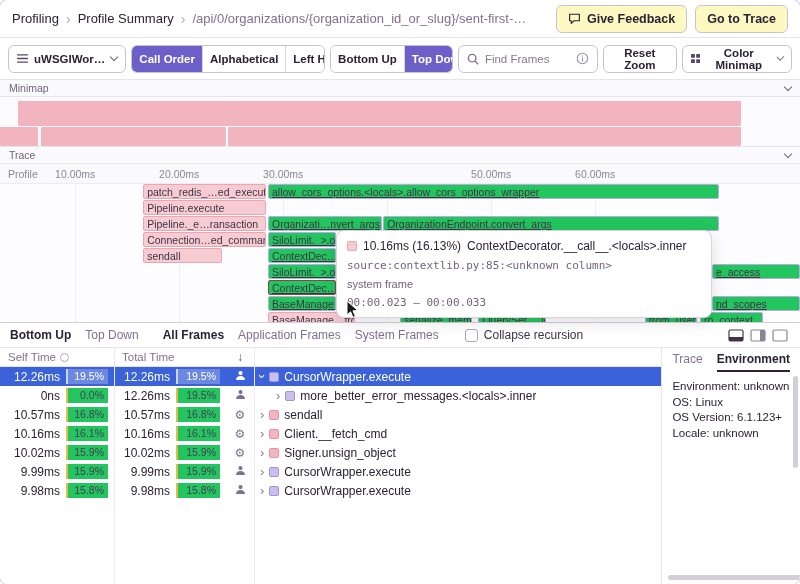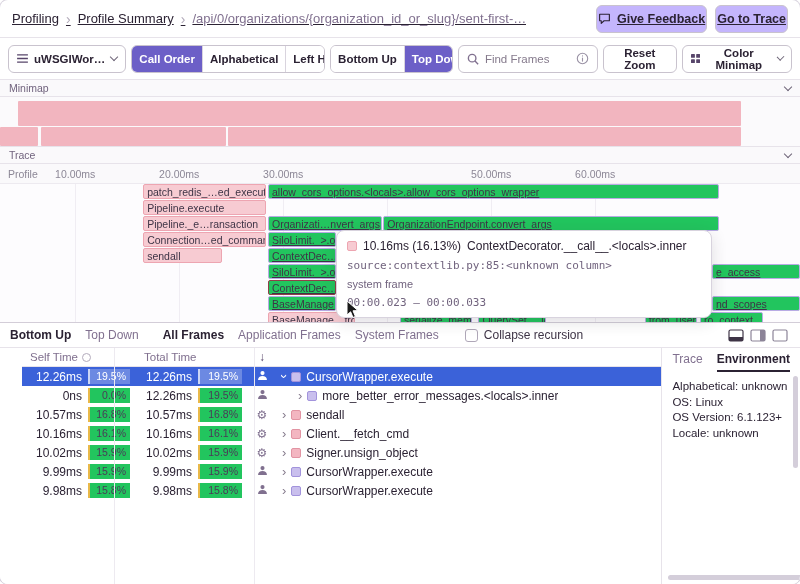--- a/index.html
+++ b/index.html
@@ -3,27 +3,27 @@
 <meta charset="utf-8">
 <style>
   * { box-sizing: border-box; margin: 0; padding: 0; }
   body { background:#fff; font-family:"Liberation Sans", sans-serif; }
   .app { position:relative; width:800px; height:584px; background:#fff; color:#2B2233;
          overflow:hidden; border-radius:8px; box-shadow:0 0 0 1px #D8D3DE; }
   .mono { font-family:"DejaVu Sans Mono", monospace; }
 
   
   .crumbbar { height:38px; display:flex; align-items:center; gap:7px; padding:0 12px;
-              border-bottom:1px solid #E7E3EA;text-decoration:underline; }
+              border-bottom:1px solid #E7E3EA; }
   .crumb { font-size:13px; color:#2B2233; cursor:pointer; white-space:nowrap; }
   .crumb.muted { color:#80708F; max-width:400px; overflow:hidden; text-overflow:ellipsis; }
   .crumb-sep { color:#B0A8B8; font-size:14px; }
   .crumb-actions { margin-left:auto; display:flex; gap:8px; }
-  .btn { display:inline-flex; align-items:center; gap:6px; height:28px; padding:0 1px;
-         background:#c4b5fd; border:1px solid #C9C3CE; border-radius:6px; font-size:12.5px;
+  .btn { display:inline-flex; align-items:center; gap:6px; height:28px; padding:0 11px;
+         background:#fef9c3; border:1px solid #C9C3CE; border-radius:6px; font-size:12.5px;
          font-weight:700; color:#2B2233; cursor:pointer; font-family:inherit; white-space:nowrap; }
 
   
   .toolbar { height:42px; display:flex; align-items:center; gap:5px; padding:0 8px;
              border-bottom:1px solid #E7E3EA; overflow:hidden; }
   .dd-btn { display:inline-flex; align-items:center; gap:6px; height:28px; padding:0 8px;
             border:1px solid #C9C3CE; border-radius:6px; background:#fff; font-size:11.5px;
             font-weight:700; color:#2B2233; cursor:pointer; }
   .seg { display:inline-flex; height:28px; border:1px solid #C9C3CE; border-radius:6px; overflow:hidden; }
   .seg-btn { border:none; background:#fff; padding:0 7px; font-size:11.5px; font-weight:700;
@@ -81,21 +81,21 @@
                 border-bottom:1px solid #E7E3EA; font-size:12px; flex:0 0 auto; }
   .bp-tab { color:#80708F; cursor:pointer; white-space:nowrap; }
   .bp-tab.active { color:#2B2233; font-weight:700; }
   .bp-tab:nth-child(3) { margin-left:10px; }
   .collapse { display:flex; align-items:center; gap:6px; margin-left:12px; font-size:12px;
               color:#3E3446; cursor:pointer; }
   .cb { width:13px; height:13px; border:1px solid #AFA7B8; border-radius:3px; background:#fff; }
   .layout-icons { margin-left:auto; display:flex; gap:6px; align-items:center; padding-right:2px; }
 
   .bp-content { flex:1; display:flex; min-height:0; }
-  .table-pane { width:700px; border-right:1px solid #E7E3EA; position:relative;padding-left:22px; }
+  .table-pane { width:700px; border-right:1px solid #E7E3EA; position:relative; }
   .colline { position:absolute; top:0; bottom:0; width:1px; background:#EDEAF0;
              pointer-events:none; z-index:5; }
   .t-grid { display:grid; grid-template-columns:66px 48px 62px 50px 28px 1fr; align-items:center; }
   .t-header { height:19px; font-size:11.5px; color:#80708F; border-bottom:1px solid #E7E3EA; }
   .th-self { grid-column:1/3; padding-left:8px; display:flex; align-items:center; gap:4px; }
   .th-total { grid-column:3/5; padding-left:8px; }
   .th-arrow { grid-column:5/6; text-align:center; color:#57456A; font-size:12px; }
   .th-frame { grid-column:6/7; padding-left:6px; }
   .sort-dot { width:9px; height:9px; border:1px solid #B3ABBC; border-radius:50%; }
   .t-row { height:19px; font-size:12px; color:#2B2233; cursor:pointer; }
@@ -441,21 +441,21 @@
               </div>
             </div>
           </div>
       </div>
       <div class="dp">
         <div class="dp-tabs" id="dp-tabs">
             <span class="dp-tab">Trace</span>
             <span class="dp-tab active">Environment</span>
           </div>
         <div class="dp-fields" id="dp-fields">
-            <div class="dp-line"><span class="dp-label">Alphabetical: </span><span class="dp-val">unknown</span></div>
+            <div class="dp-line"><span class="dp-label">Environment: </span><span class="dp-val">unknown</span></div>
             <div class="dp-line"><span class="dp-label">OS: </span><span class="dp-val">Linux</span></div>
             <div class="dp-line"><span class="dp-label">OS Version: </span><span class="dp-val">6.1.123+</span></div>
             <div class="dp-line"><span class="dp-label">Locale: </span><span class="dp-val">unknown</span></div>
           </div>
         <div class="vthumb"></div>
         <div class="hthumb"></div>
       </div>
     </div>
   </div>
 

